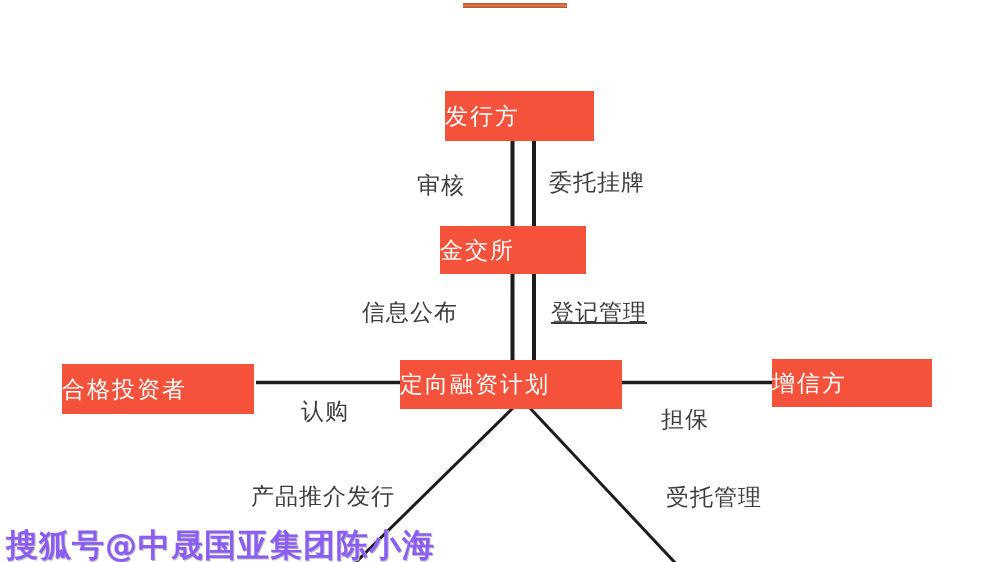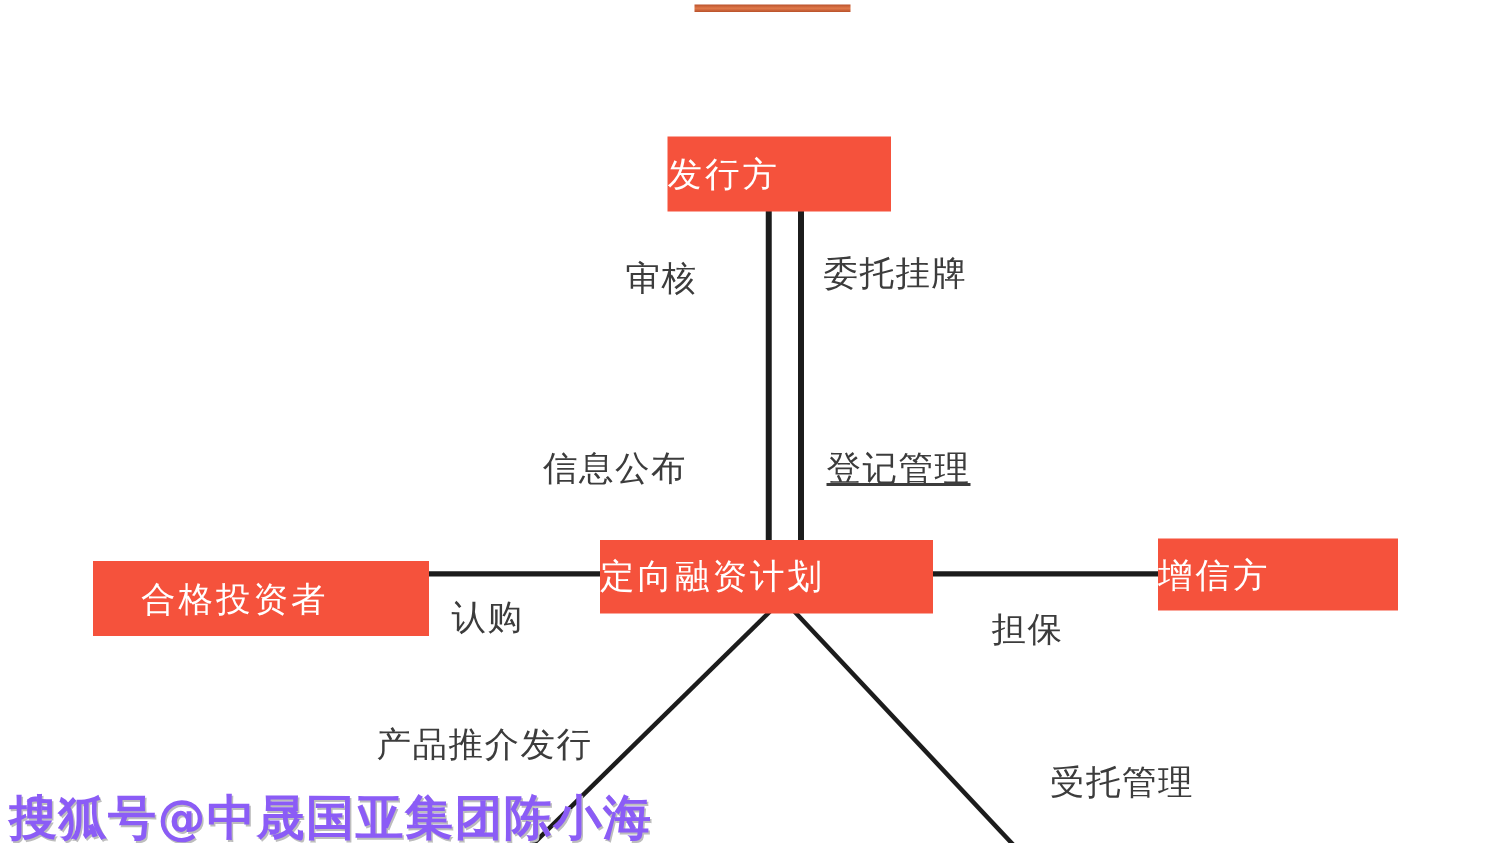--- a/index.html
+++ b/index.html
@@ -31,38 +31,38 @@
     display: flex;
     align-items: center;
     justify-content: flex-start;
     font-size: 23px;
     letter-spacing: 2px;
     z-index: 3;
   }
   .node-issuer    { left: 445px; top: 91px;  width: 149px; height: 50px; }
   .node-exchange  { left: 440px; top: 226px; width: 146px; height: 48px; }
   .node-plan      { left: 400px; top: 360px; width: 222px; height: 49px; }
-  .node-investors { left: 62px;  top: 374px; width: 192px; height: 50px; padding-left: 32px; }
+  .node-investors { left: 62px;  top: 364px; width: 192px; height: 50px; }
   .node-credit    { left: 772px; top: 359px; width: 160px; height: 48px; }
   .edge-label {
     position: absolute;
     color: #3c3c3c;
     font-size: 23px;
     letter-spacing: 1px;
     white-space: nowrap;
     z-index: 2;
   }
   .lbl-review        { left: 417px; top: 170px; }
   .lbl-listing       { left: 549px; top: 167px; text-align: right; }
   .lbl-disclosure    { left: 362px; top: 297px; }
   .lbl-registration  { left: 551px; top: 297px; text-decoration: underline; }
   .lbl-subscription  { left: 301px; top: 396px; text-align: center; }
   .lbl-guarantee     { left: 661px; top: 404px; }
   .lbl-promotion     { left: 239px; top: 481px; margin-left: 12px; }
-  .lbl-management    { left: 700px; top: 482px; margin-top: 24px; }
+  .lbl-management    { left: 666px; top: 482px; }
   .watermark {
     position: absolute;
     left: 6px; top: 524px;
     font-size: 32px;
     font-weight: 700;
     color: #8b5cf6;
     letter-spacing: 1px;
     text-shadow: 1px 1px 0 #bdbdbd;
     white-space: nowrap;
     z-index: 4;
@@ -85,20 +85,23 @@
     <line x1="620" y1="382.5" x2="774" y2="382.5" stroke="#1c1c1c" stroke-width="3.5"></line>
 
     <line x1="514" y1="407" x2="350" y2="568" stroke="#1c1c1c" stroke-width="3"></line>
     <line x1="529" y1="407" x2="680" y2="568" stroke="#1c1c1c" stroke-width="3"></line>
   </svg>
 
   <div class="node node-issuer">
     <span>发行方</span>
   </div>
 
+  <div class="node node-exchange">
+    <span>金交所</span>
+  </div>
 
   <div class="node node-plan">
     <span>定向融资计划</span>
   </div>
 
   <div class="node node-investors">
     <span>合格投资者</span>
   </div>
 
   <div class="node node-credit">

